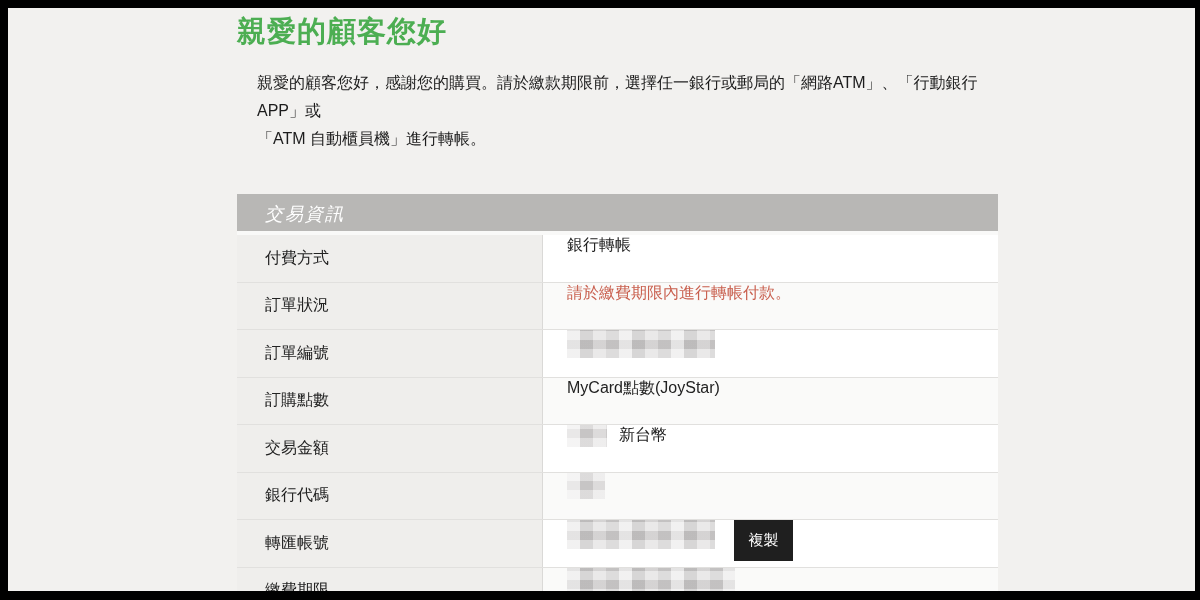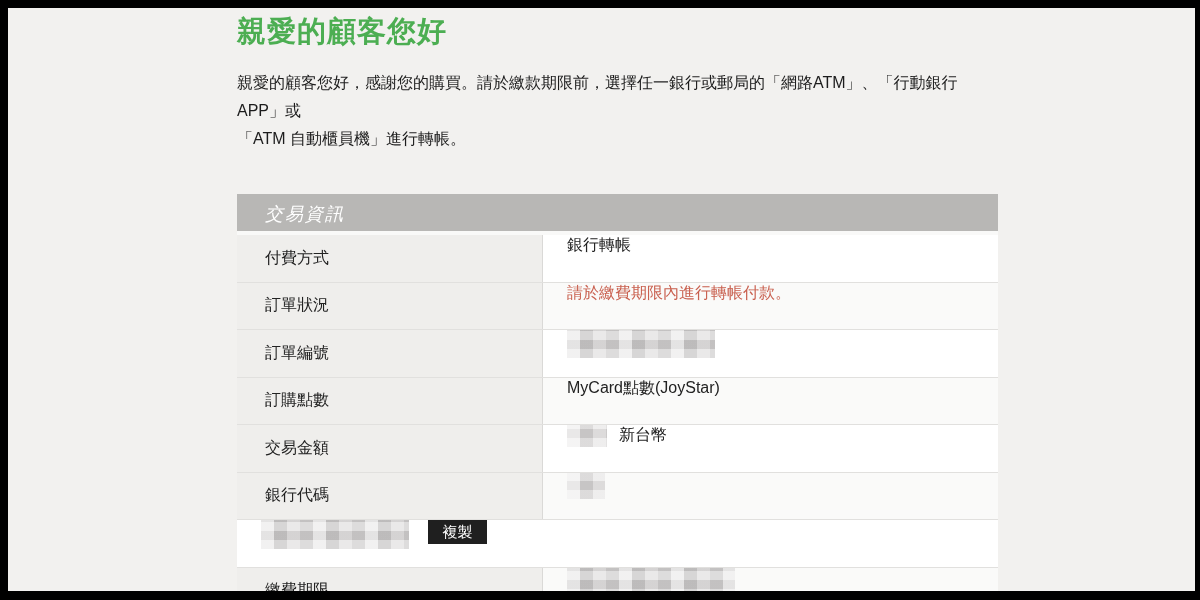--- a/index.html
+++ b/index.html
@@ -28,20 +28,21 @@
     line-height: 38px;
     font-weight: 600;
     color: #4cae52;
     letter-spacing: 1px;
   }
   .intro {
     margin-top: 19px;
     font-size: 16px;
     line-height: 28px;
     color: #1c1c1c;
+    margin-left: 20px;
   }
   .table {
     margin-top: 41px;
     width: 761px;
     background: transparent;
   }
   .table-header {
     height: 41px;
     line-height: 41px;
     background: #b8b7b5;
@@ -89,21 +90,21 @@
         rgba(0,0,0,0.03) 39px 52px),
       repeating-linear-gradient(0deg,
         rgba(255,255,255,0.38) 0 9px,
         rgba(0,0,0,0.05) 9px 18px);
   }
   .redacted.light { background-color: #dedcdc; }
   .value-gap { margin-left: 12px; }
   .copy-btn {
     margin-left: 19px;
     width: 59px;
-    height: 24px;
+    height: 41px;
     background: #1f1f1f;
     color: #ffffff;
     font-size: 15px;
     border: none;
     padding: 0;
     font-family: inherit;
     cursor: pointer;
   }
 </style>
 </head>
@@ -150,20 +151,21 @@
               <span class="value-gap">新台幣</span>
             </div>
           </div>
           <div class="row alt">
             <div class="cell-label">銀行代碼</div>
             <div class="cell-value">
               <div class="redacted light" style="width: 38px; height: 26px;"></div>
             </div>
           </div>
           <div class="row">
+            <div class="cell-label">轉匯帳號</div>
             <div class="cell-value">
               <div class="redacted" style="width: 148px; height: 29px;"></div>
               <button class="copy-btn">複製</button>
             </div>
           </div>
           <div class="row alt">
             <div class="cell-label">繳費期限</div>
             <div class="cell-value">
               <div class="redacted" style="width: 168px; height: 30px;"></div>
             </div>

